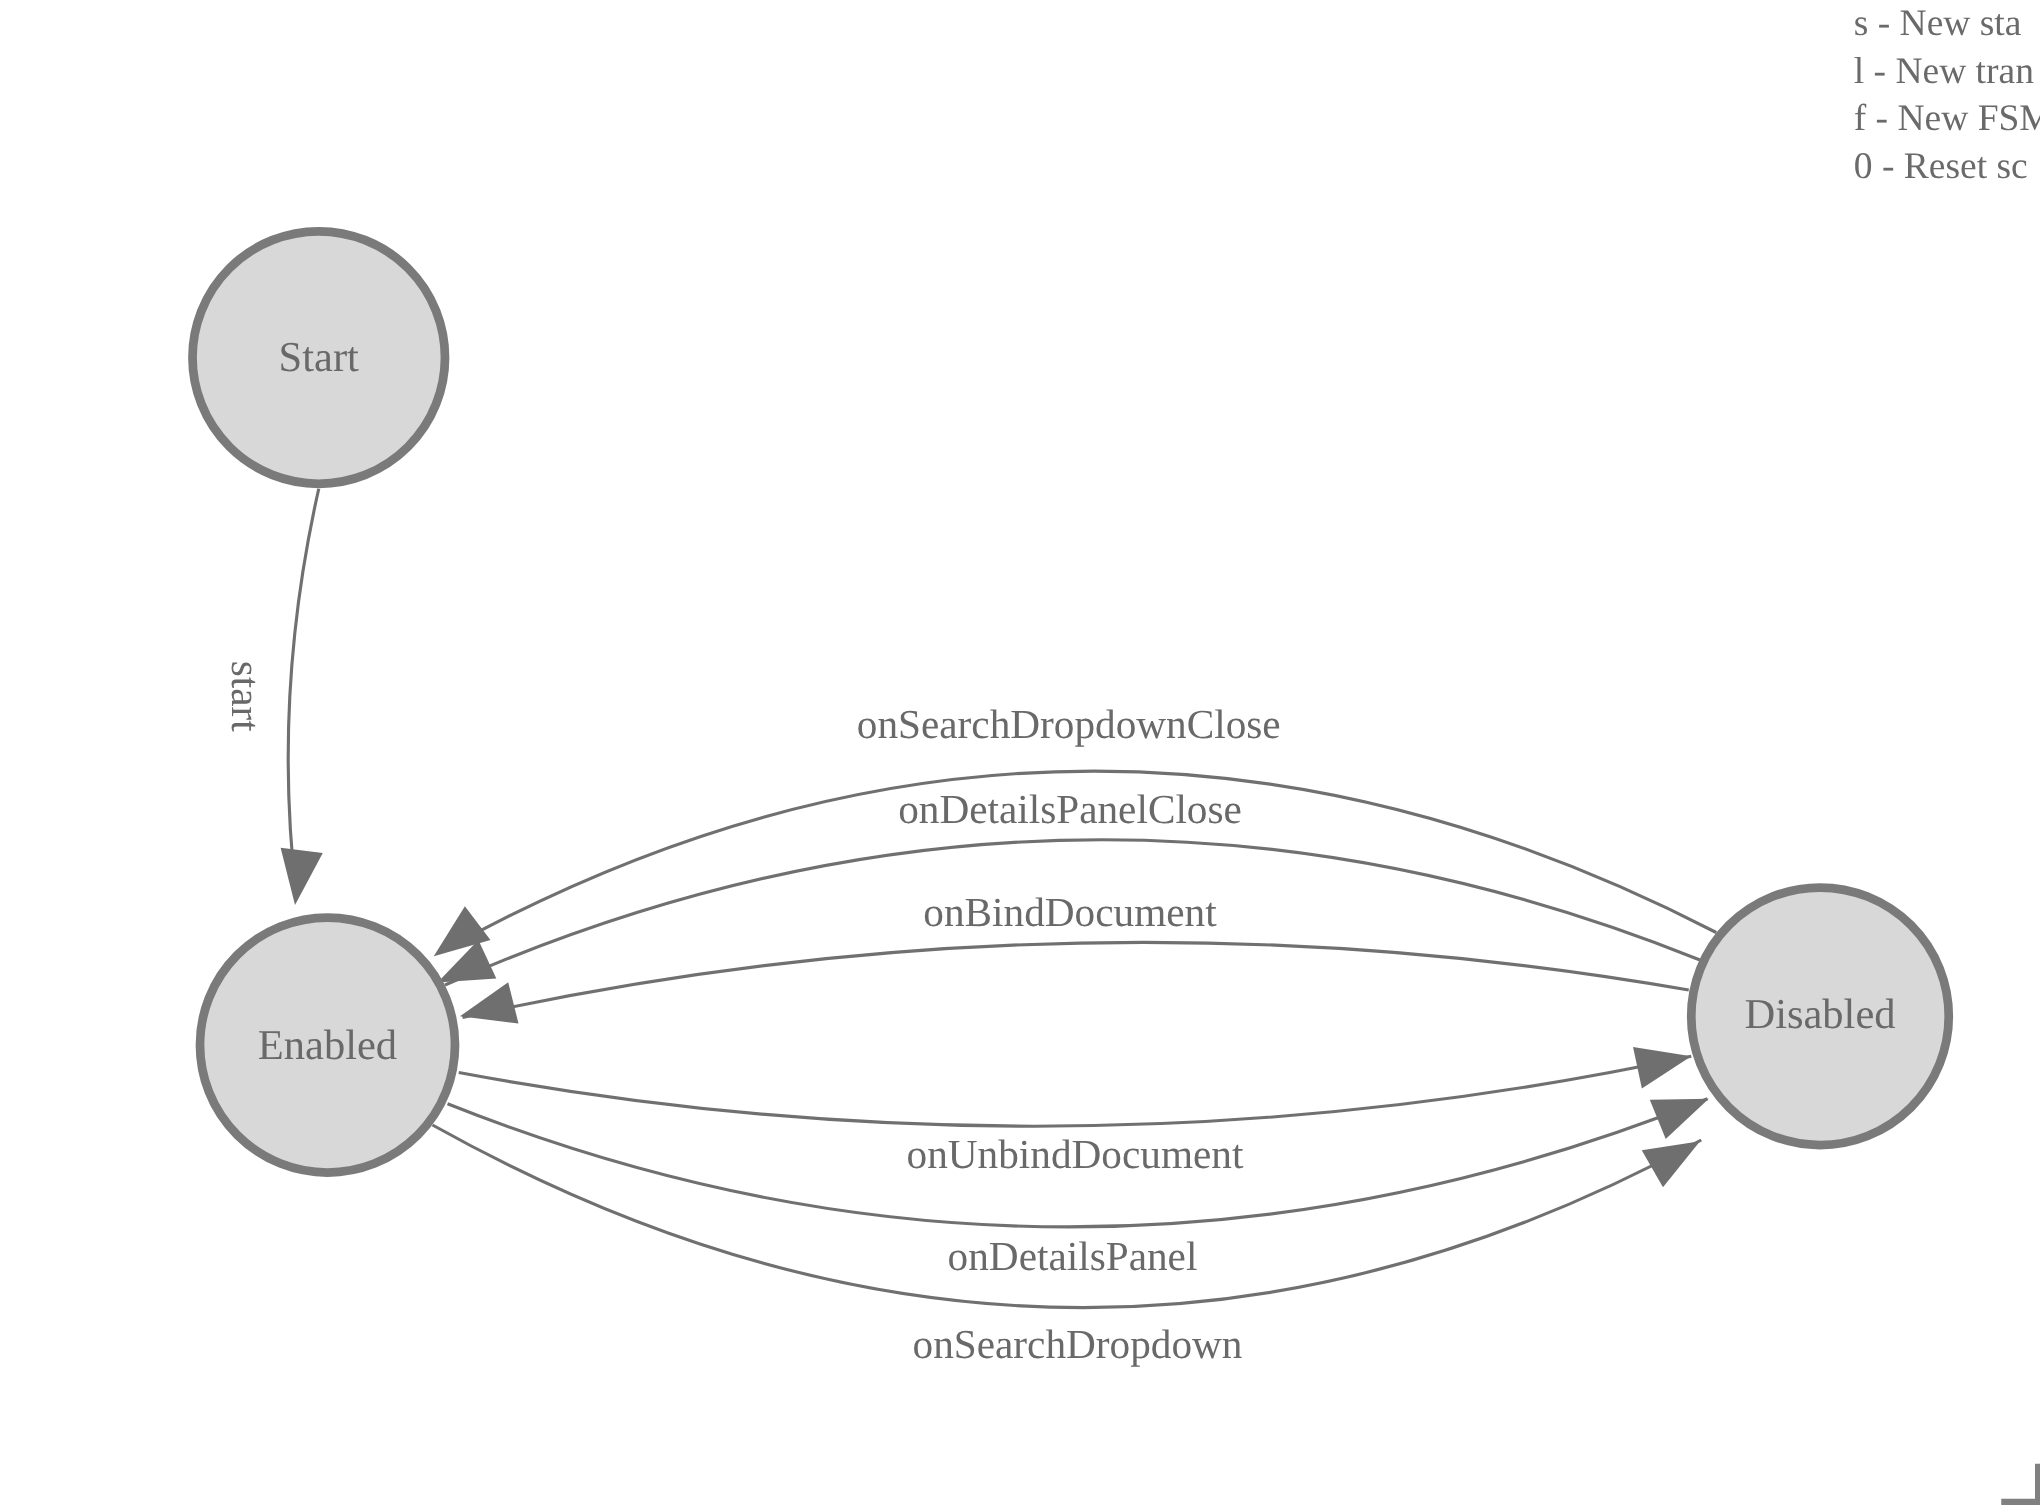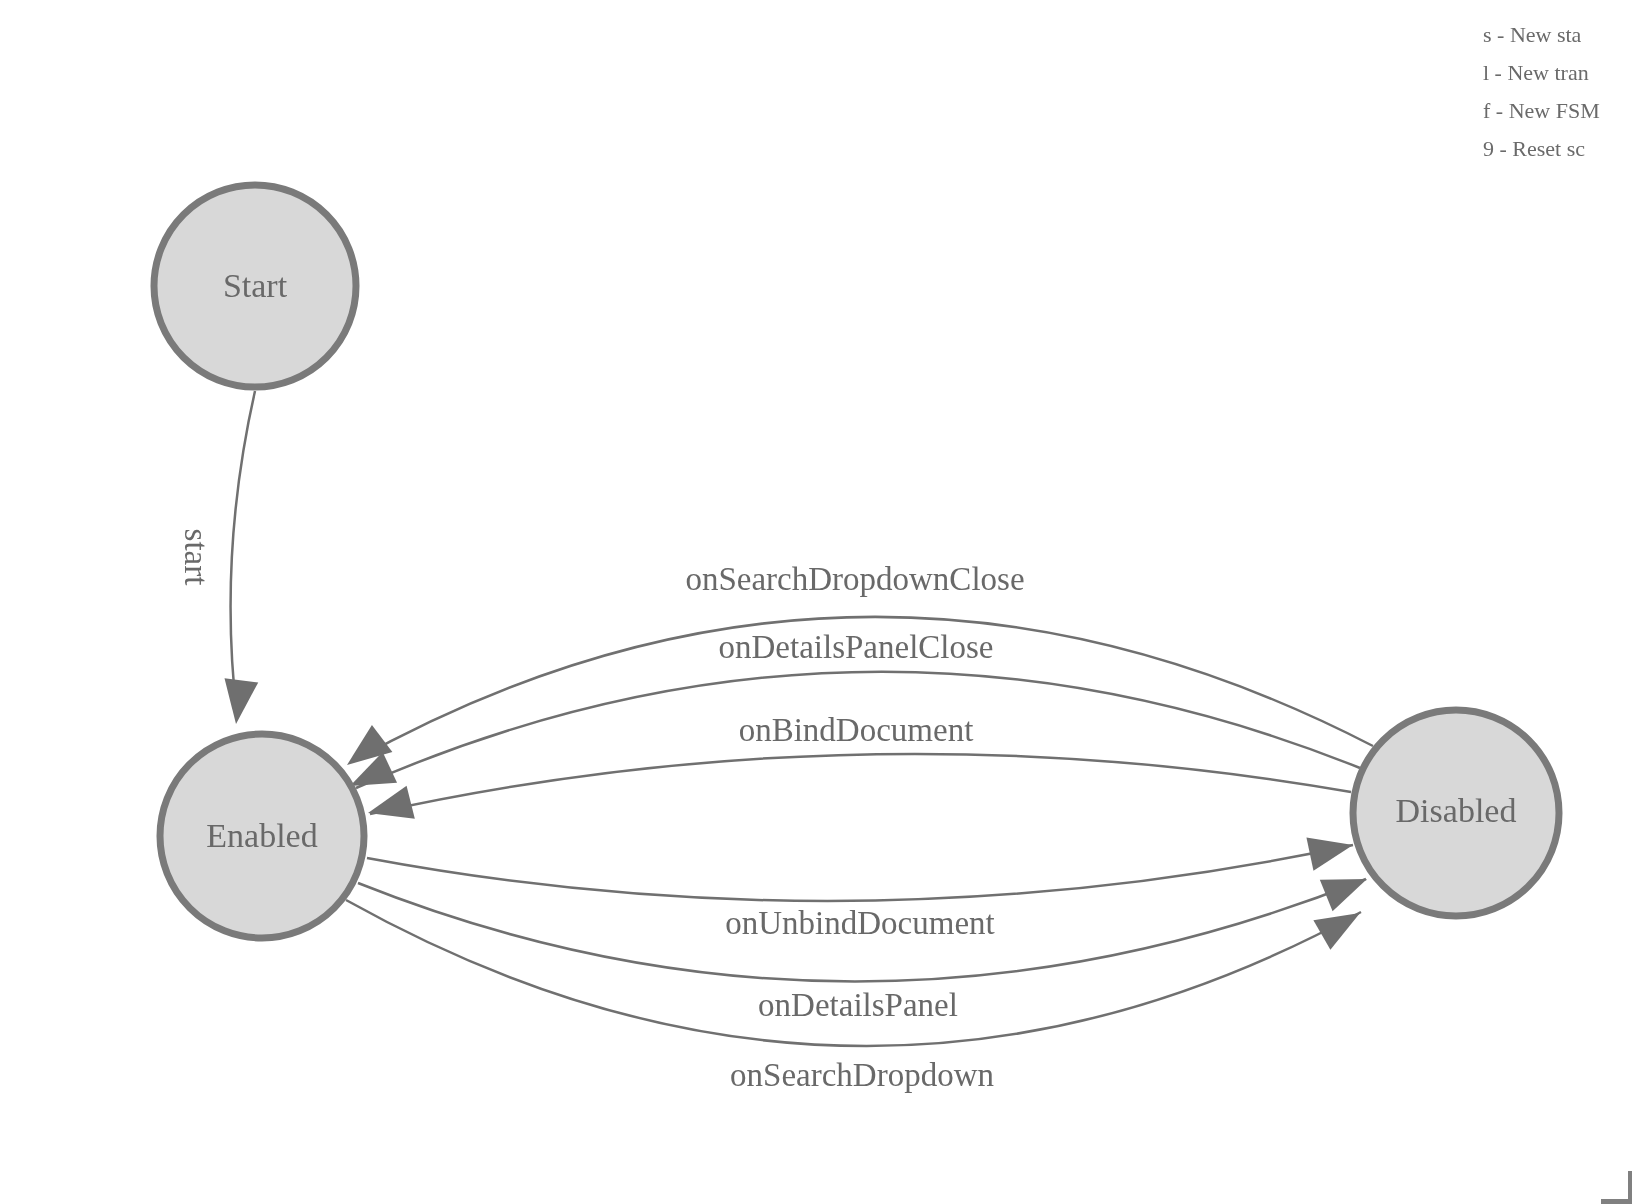--- a/index.html
+++ b/index.html
@@ -32,25 +32,25 @@
   }
   .edge-label {
     fill: var(--text-color, #696969);
     font-size: 33px;
     text-anchor: middle;
   }
 
   .legend {
     position: absolute;
     left: 1483px;
-    top: 16px;
+    top: 0px;
     width: 149px;
     overflow: hidden;
     color: var(--legend-color, #6a6a6a);
-    font-size: 22px;
+    font-size: 30px;
     line-height: 38px;
     white-space: nowrap;
   }
 
   .corner-v {
     position: absolute;
     right: 0; bottom: 0;
     width: 4px; height: 33px;
     background: var(--corner-color, #808080);
   }
@@ -109,18 +109,18 @@
         <circle class="state-circle" cx="1456" cy="813" r="103"></circle>
         <text class="node-label" x="1456" y="822">Disabled</text>
       </g>
     </g>
   </svg>
 
   <div class="legend">
     <div>s - New sta</div>
     <div>l - New tran</div>
     <div>f - New FSM</div>
-    <div>9 - Reset sc</div>
+    <div>0 - Reset sc</div>
   </div>
 
   <div class="corner-v"></div>
   <div class="corner-h"></div>
 </div>
 
 </body></html>

